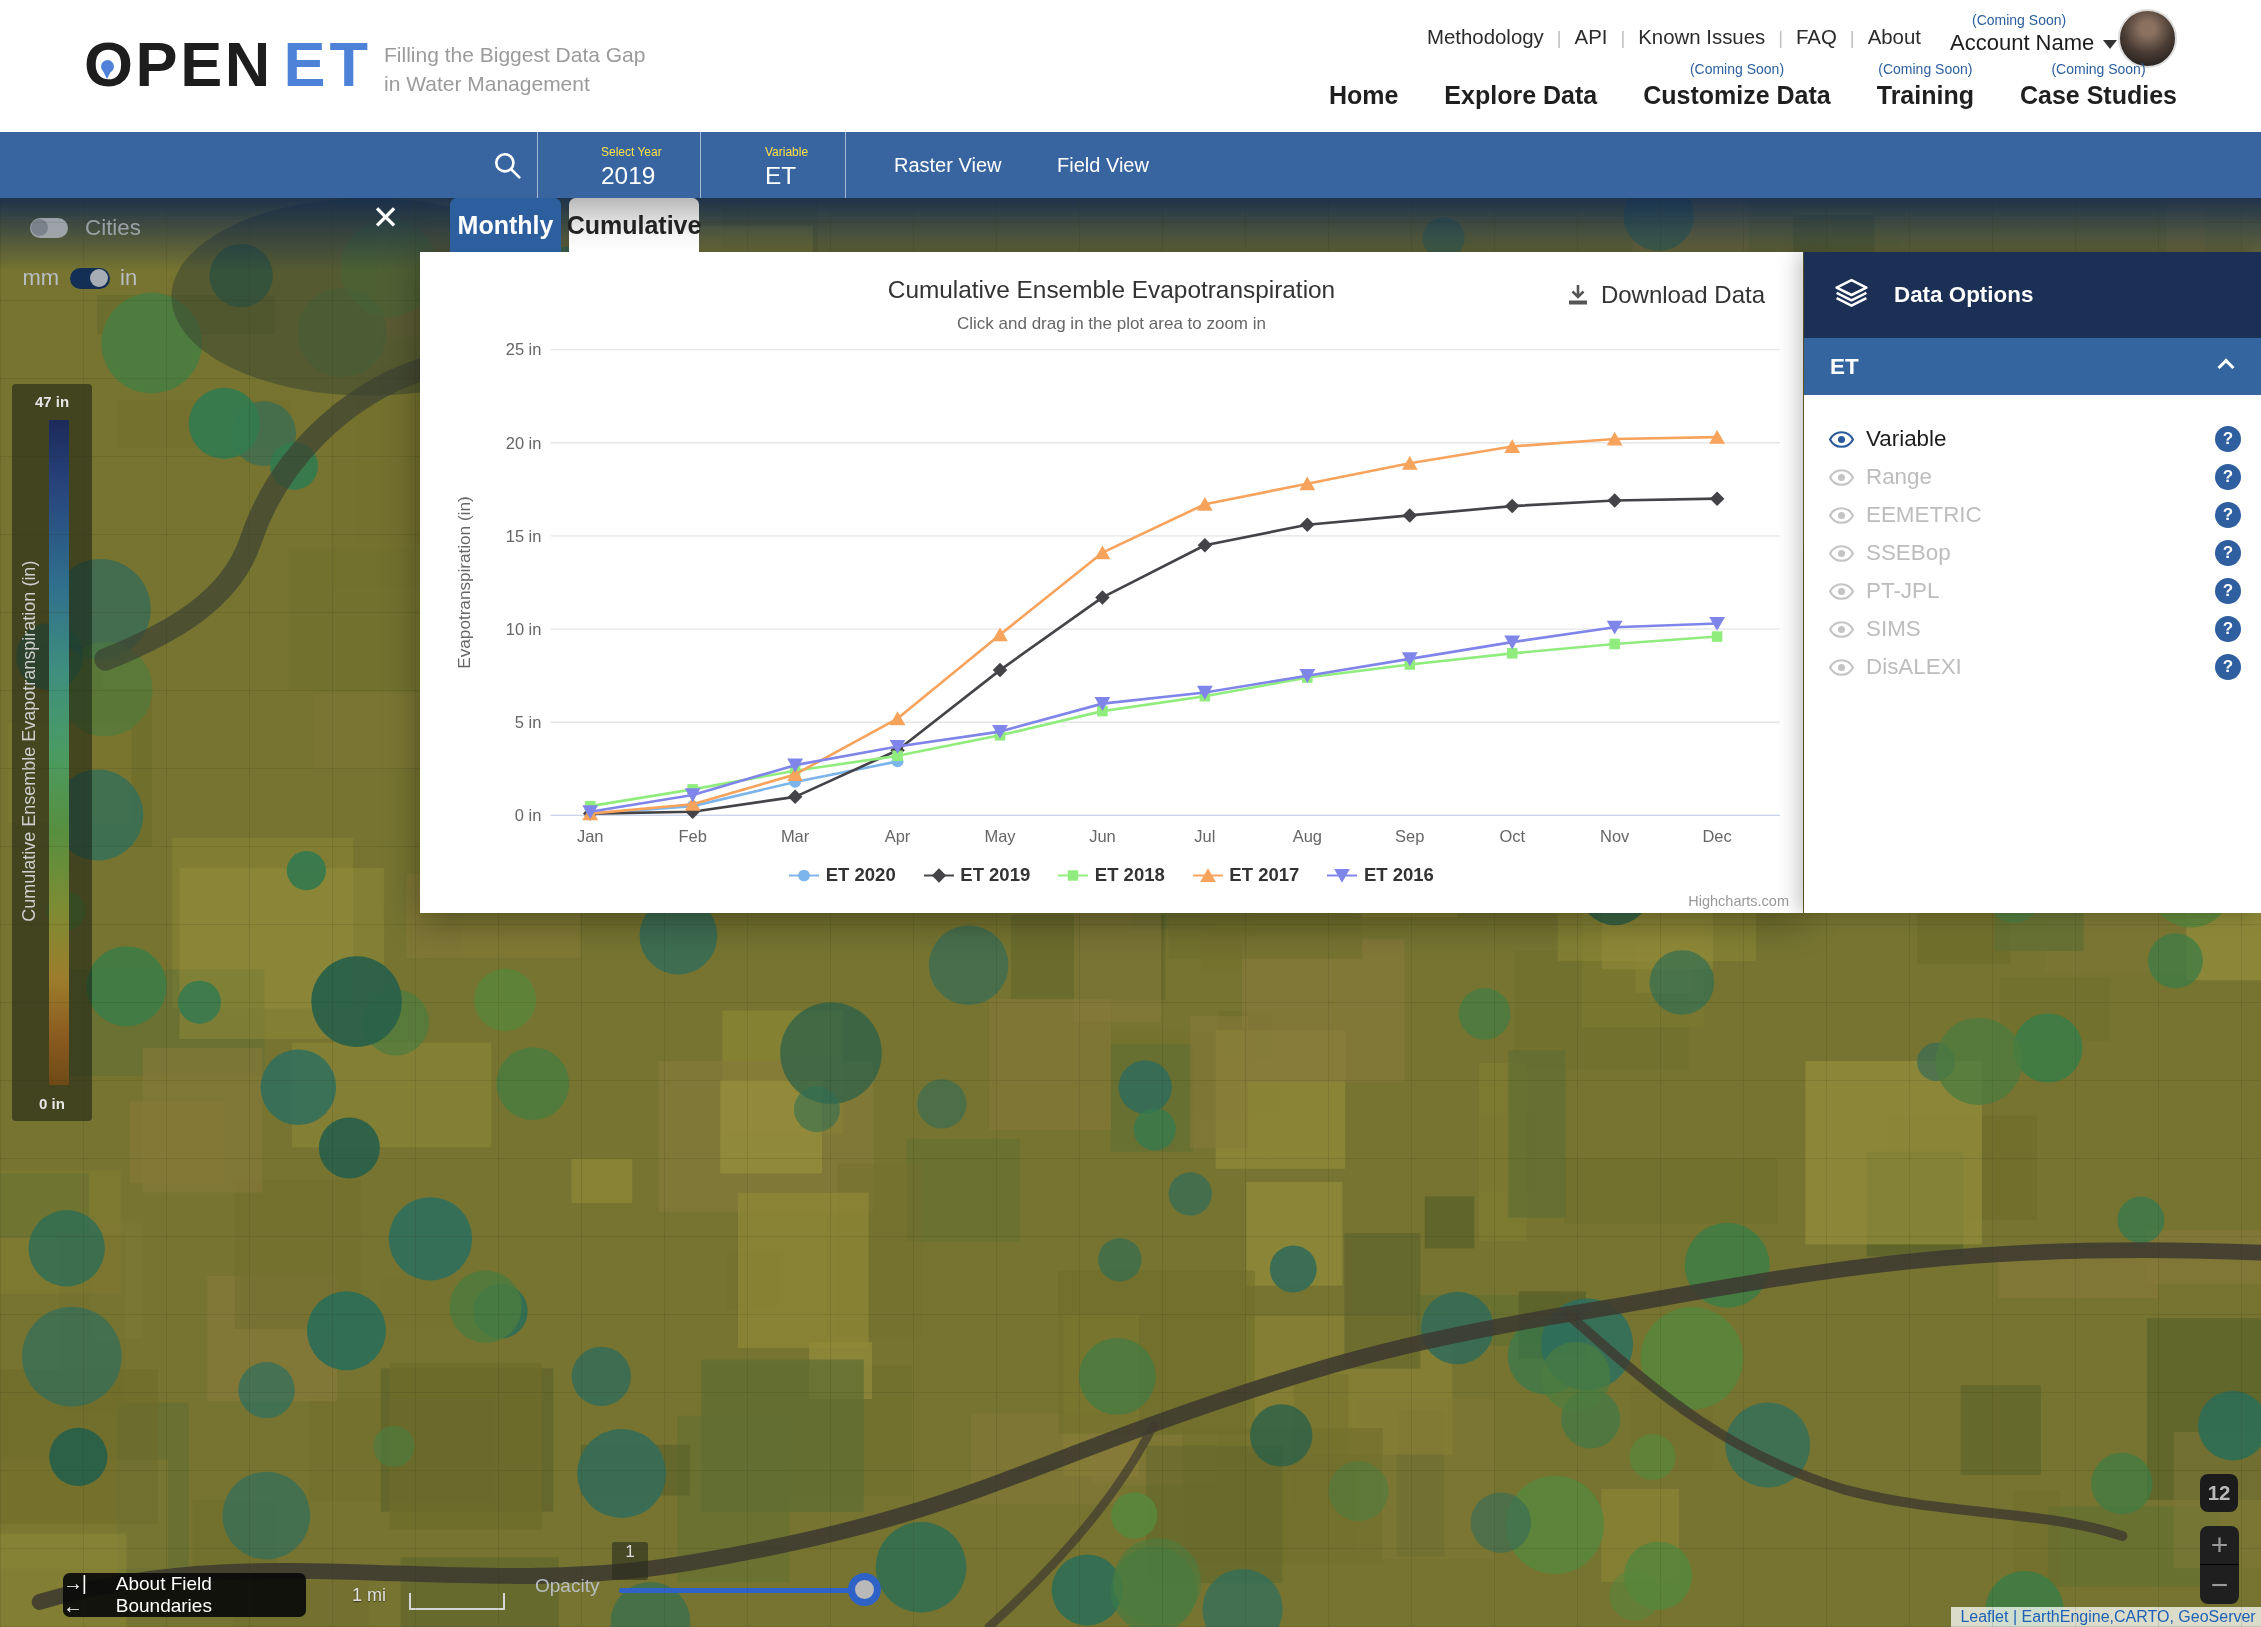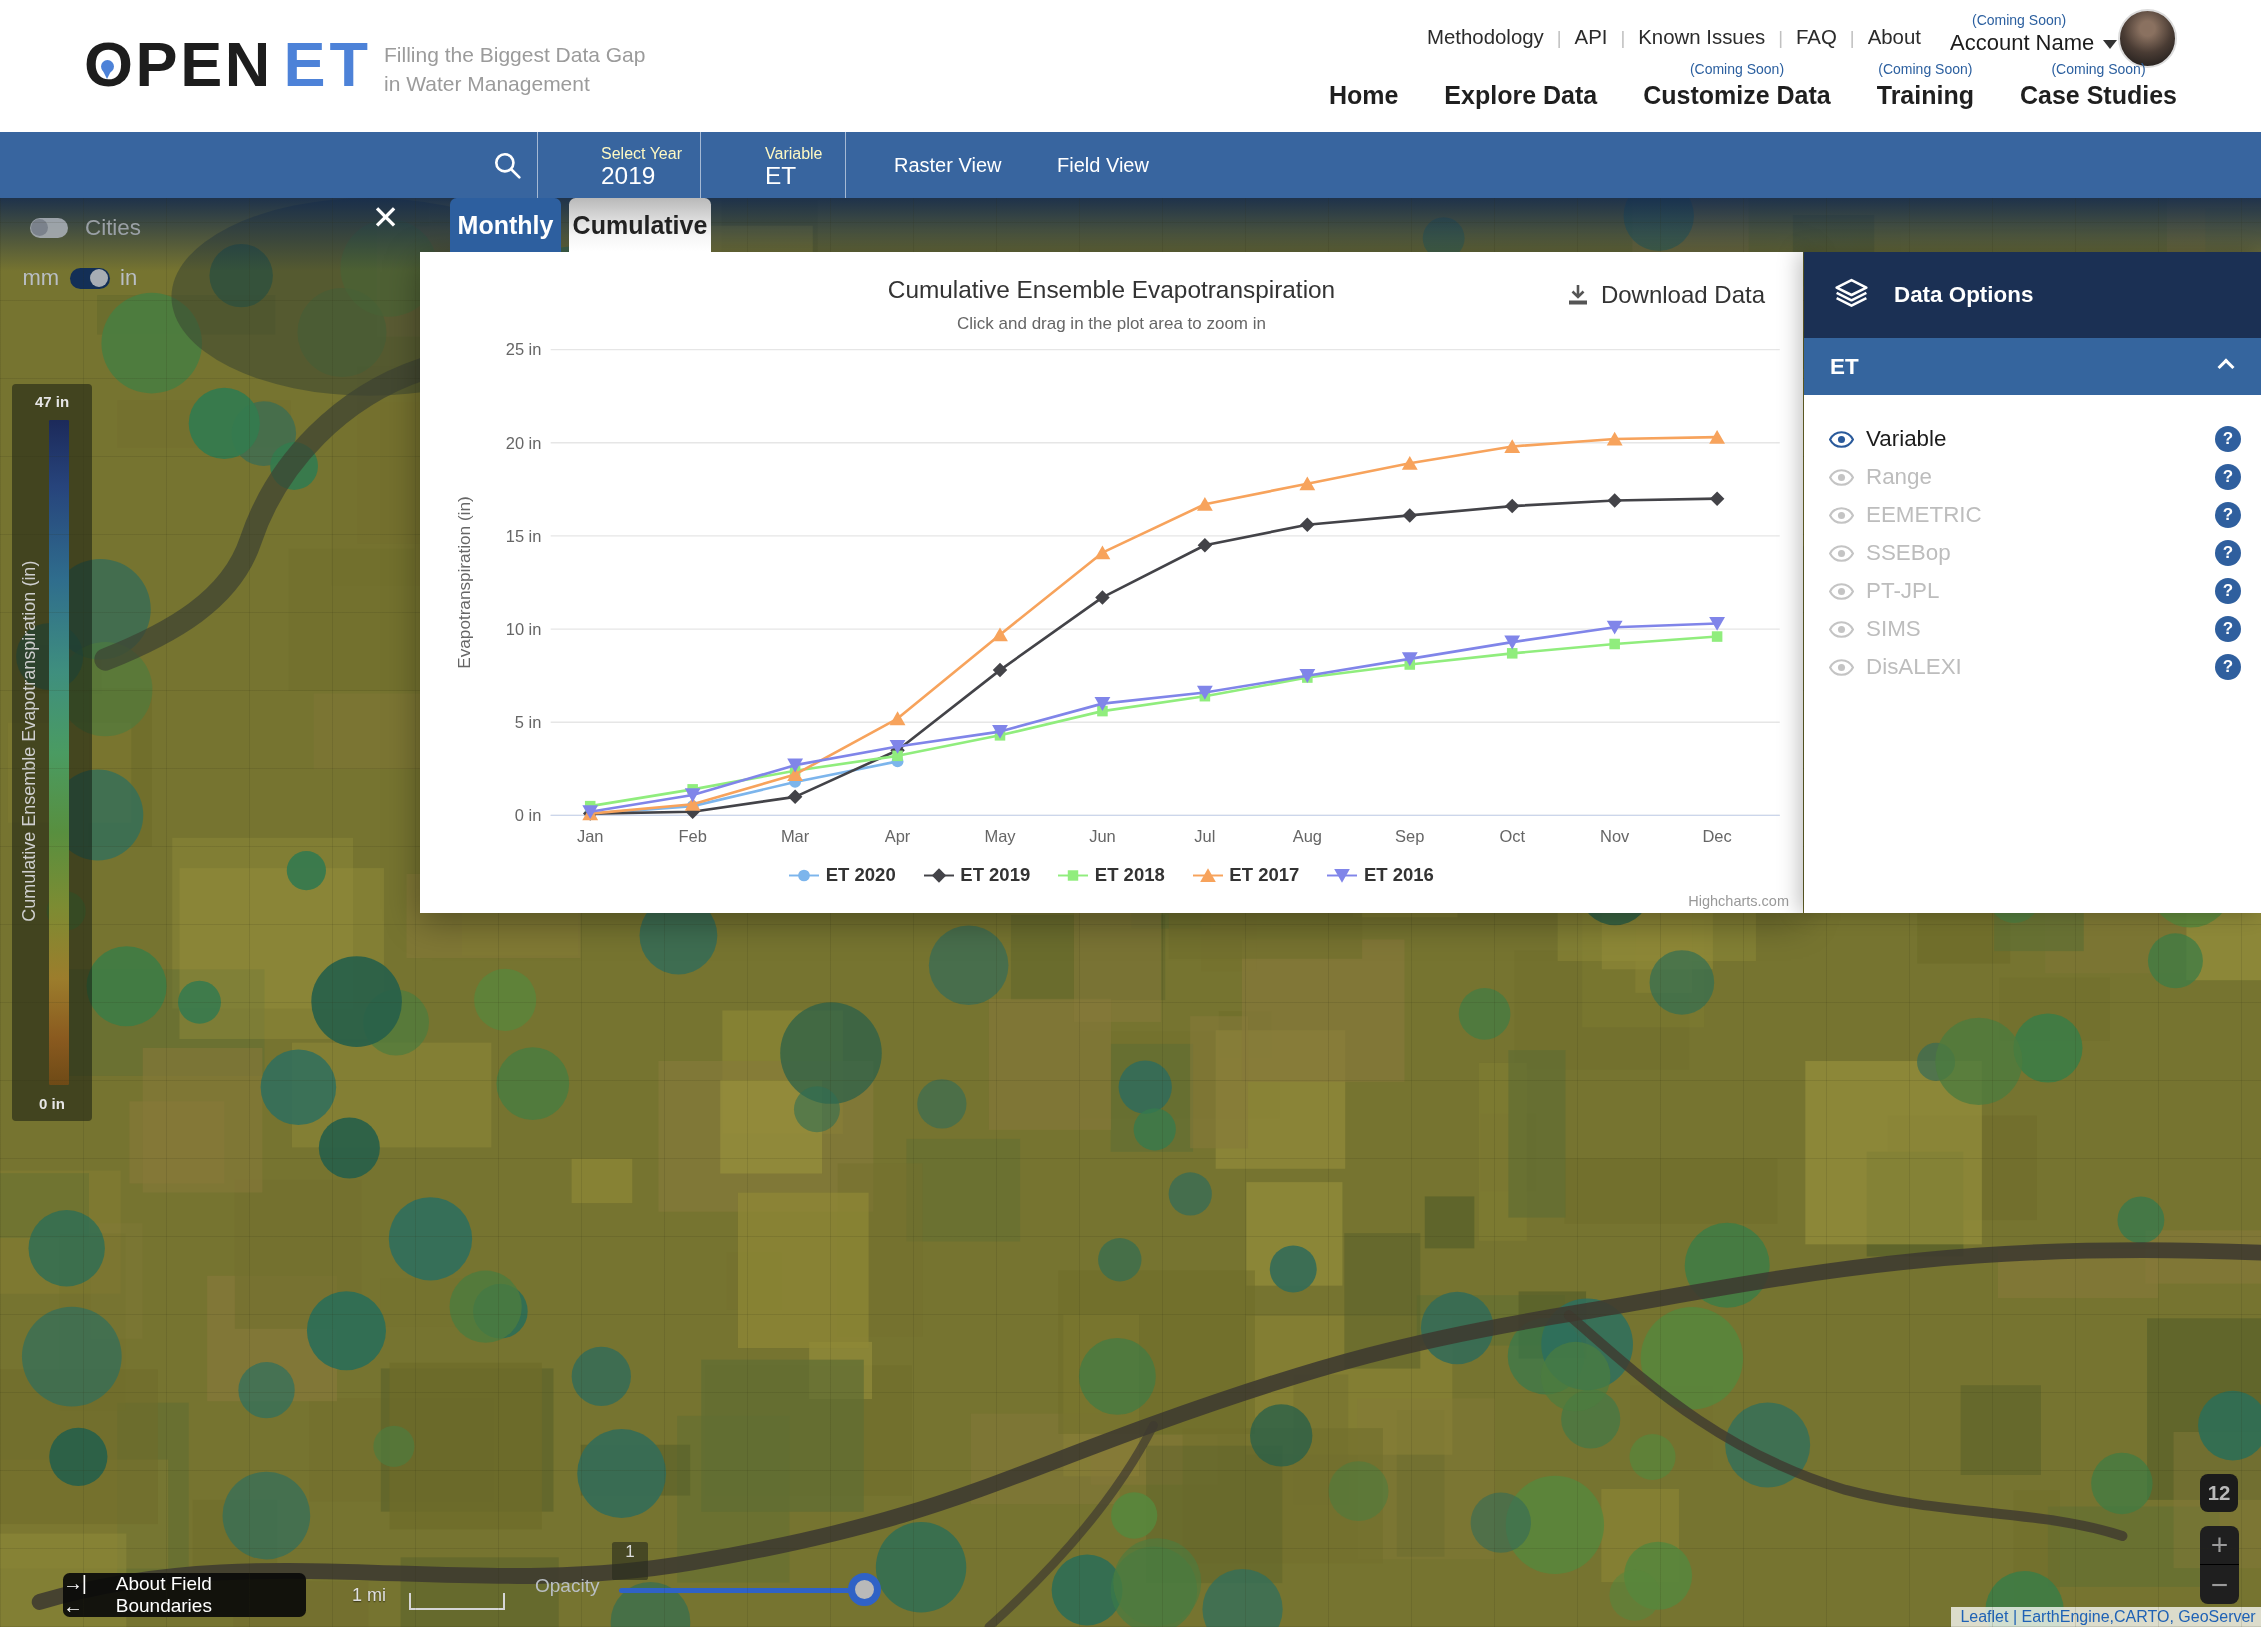--- a/index.html
+++ b/index.html
@@ -34,21 +34,21 @@
 
   
   #toolbar { position:absolute; left:0; top:132px; width:2261px; height:66px; background:#38659f; z-index:30; }
   .search-input { position:absolute; left:55px; top:0; width:409px; height:66px; background:transparent;
     border:none; outline:none; color:#fff; font-size:24.4px; font-family:"Liberation Sans",sans-serif; }
   .search-input::placeholder { color:#fff; opacity:1; }
   .search-icon { position:absolute; left:493px; top:18.5px; }
   .tb-div { position:absolute; top:0; width:1.3px; height:66px; background:rgba(255,255,255,.55); }
   .chev-down { width:13px; height:13px; border-top:3.3px solid #fff; border-right:3.3px solid #fff;
     transform:rotate(135deg); position:absolute; }
-  .tb-small { position:absolute; font-size:16px; color:#fef9c3; }
+  .tb-small { position:absolute; font-size:12px; color:#fde047; }
   .tb-value { position:absolute; font-size:24.4px; color:#fff; }
   .tb-label { position:absolute; font-size:20px; color:#fff; top:22.4px; }
   .switch { position:absolute; border-radius:659px; cursor:pointer; }
   .switch .knob { position:absolute; border-radius:50%; }
   .field-switch { left:989px; top:150px; width:55px; height:30px; background:#132f56; }
   .field-switch .knob { width:25px; height:25px; right:2.6px; top:2.6px; background:#fff; }
   .tour-btn { position:absolute; left:1973px; top:139px; width:264px; height:38px; border-radius:19px;
     background:#1e3c66; display:flex; align-items:center; justify-content:center; gap:10.5px; cursor:pointer; }
   .q-circle { width:26px; height:26px; border-radius:50%; background:#fff; color:#1e3c66; font-weight:700;
     font-size:18.5px; display:flex; align-items:center; justify-content:center; }
@@ -108,21 +108,21 @@
   .zoom-btn.top { border-bottom:1.3px solid #000; }
   .attribution { position:absolute; right:0; bottom:0; height:20px; padding:0 5.3px 0 9.2px;
     background:rgba(255,255,255,.75); color:#1f62b5; font-size:16px; line-height:20px; white-space:nowrap; }
 
   
   .tab-close { position:absolute; left:367px; top:199px; width:37px; height:37px; color:#fff; font-size:33px;
     display:flex; align-items:center; justify-content:center; cursor:pointer; z-index:40; }
   .tab { position:absolute; top:198px; height:54px; border-radius:6.6px 6.6px 0 0; display:flex; align-items:center;
     justify-content:center; font-size:25px; cursor:pointer; z-index:40;font-weight:bold; }
   .tab-monthly { left:450px; width:111px; background:#2d5f9f; color:#fff; }
-  .tab-cumulative { left:569px; width:142px; background:linear-gradient(#b9b9b9, #f6f6f6 70%, #fff); color:#222; }
+  .tab-cumulative { left:569px; width:130px; background:linear-gradient(#b9b9b9, #f6f6f6 70%, #fff); color:#222; }
 
   #panel { position:absolute; left:420px; top:252px; width:1383px; height:661px; background:#fff; z-index:35;
     box-shadow:0 8px 33px rgba(0,0,0,.35); }
   .chart-title { position:absolute; left:0; top:24px; width:100%; text-align:center; font-size:24.4px; color:#333; }
   .chart-subtitle { position:absolute; left:0; top:62px; width:100%; text-align:center; font-size:17px; color:#666; }
   .download { position:absolute; right:38px; top:29px; display:flex; align-items:center; gap:10.5px; cursor:pointer; }
   .download-label { font-size:24px; color:#333; }
   #chart-svg { position:absolute; left:0; top:0; }
   #chart-legend { position:absolute; left:0; top:612px; width:100%; display:flex; justify-content:center;
     gap:28px; align-items:center; }

